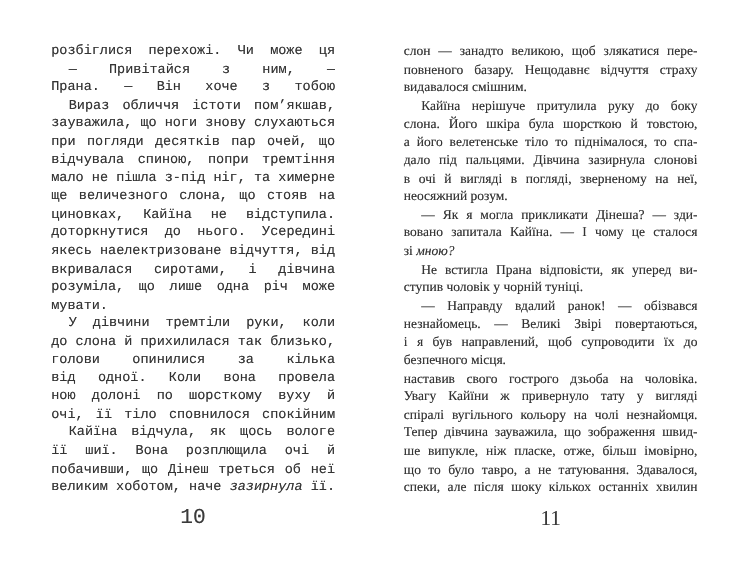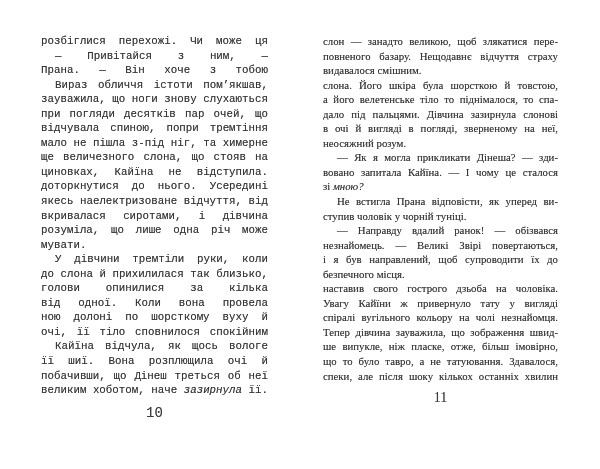--- a/index.html
+++ b/index.html
@@ -28,21 +28,21 @@
     text-align-last:justify;
     text-shadow:0 0 .4px rgba(52,52,52,.55);
     white-space:normal;
   }
   .line.endline{text-align-last:left;}
   .line.indent{padding-left:14px;}
   .it{font-style:italic;}
   .pagenum{
     margin-top:7px;
     text-align:center;
-    font-size:14px;
+    font-size:17px;
     color:var(--page-number);
     text-shadow:0 0 .4px rgba(52,52,52,.4);
   }
 </style>
 </head>
 <body>
 
 <div class="page left">
   <div class="lines">
       <div class="line"><span class="">розбіглися перехожі. Чи може ця тварина</span></div>
@@ -72,20 +72,21 @@
       <div class="line"><span class="">великим хоботом, наче </span><span class="it">зазирнула</span><span class=""> її. Раптом</span></div>
     </div>
   <div class="pagenum">10</div>
 </div>
 
 <div class="page right">
   <div class="lines">
       <div class="line"><span class="">слон — занадто великою, щоб злякатися пере-</span></div>
       <div class="line"><span class="">повненого базару. Нещодавнє відчуття страху</span></div>
       <div class="line endline"><span class="">видавалося смішним.</span></div>
+      <div class="line indent"><span class="">Кайїна нерішуче притулила руку до боку</span></div>
       <div class="line"><span class="">слона. Його шкіра була шорсткою й товстою,</span></div>
       <div class="line"><span class="">а його велетенське тіло то піднімалося, то спа-</span></div>
       <div class="line"><span class="">дало під пальцями. Дівчина зазирнула слонові</span></div>
       <div class="line"><span class="">в очі й вигляді в погляді, зверненому на неї,</span></div>
       <div class="line endline"><span class="">неосяжний розум.</span></div>
       <div class="line indent"><span class="">— Як я могла прикликати Дінеша? — зди-</span></div>
       <div class="line"><span class="">вовано запитала Кайїна. — І чому це сталося</span></div>
       <div class="line endline"><span class="">зі </span><span class="it">мною?</span></div>
       <div class="line indent"><span class="">Не встигла Прана відповісти, як уперед ви-</span></div>
       <div class="line endline"><span class="">ступив чоловік у чорній туніці.</span></div>

